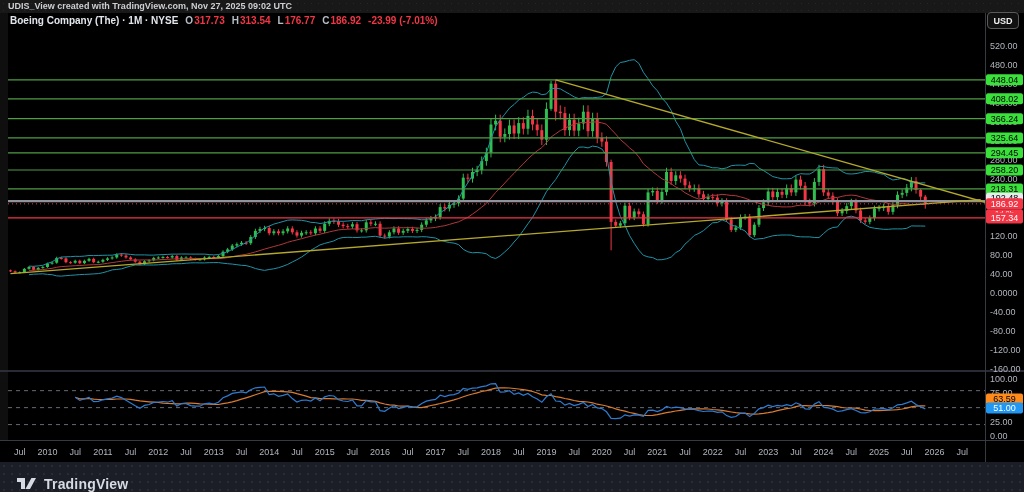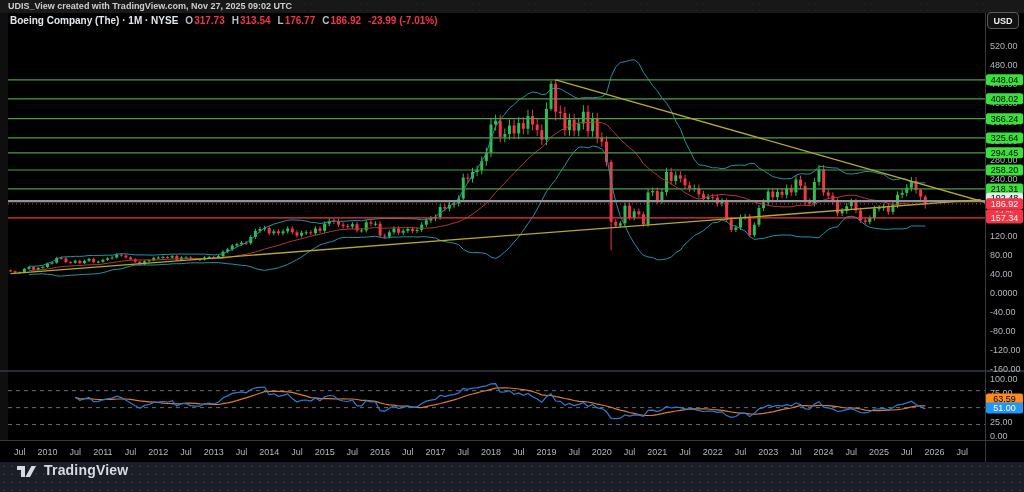--- a/index.html
+++ b/index.html
@@ -12,21 +12,21 @@
   .legend{position:absolute;top:15px;left:10px;z-index:3;display:flex;gap:7px;align-items:flex-end;
           font-size:10px;font-weight:700;color:#e2e6ec;white-space:nowrap;}
   .legend .grp{display:flex;gap:1px;}
   .legend .lbl{color:#b7bdc6;}
   .legend .val{color:#f23645;}
   .usd-btn{position:absolute;top:12px;left:987px;width:30px;height:15px;z-index:3;
            border:1px solid #5a5a5a;border-radius:4px;background:#111;color:#eee;
            font-size:9px;font-weight:700;display:flex;align-items:center;justify-content:center;cursor:pointer;}
   .footer{position:absolute;left:0;right:0;bottom:0;height:30px;background:#1b1e27;z-index:3;
           background-image:radial-gradient(#272c37 .8px,transparent 1px);background-size:8px 8px;
-          display:flex;align-items:flex-start;gap:7px;padding-left:16px;box-sizing:border-box;margin-top:24px;}
+          display:flex;align-items:flex-end;gap:7px;padding-left:16px;box-sizing:border-box;margin-top:24px;}
   .footer .brand{color:#d6dae2;font-size:14px;font-weight:700;letter-spacing:.2px;}
   text{font-family:"Liberation Sans",sans-serif;}
 </style>
 </head>
 <body>
 
 <div class="stage">
 
   <svg id="chart-svg" width="1024" height="492">
       <rect x="0" y="0" width="1024" height="492" fill="#000000"></rect>

